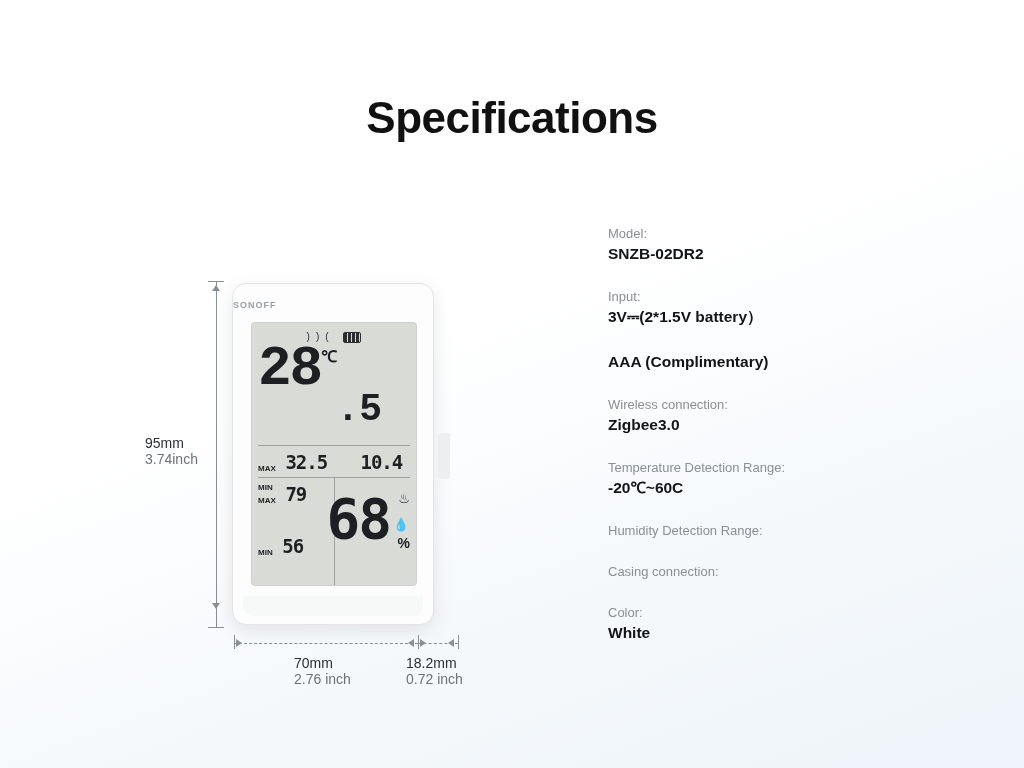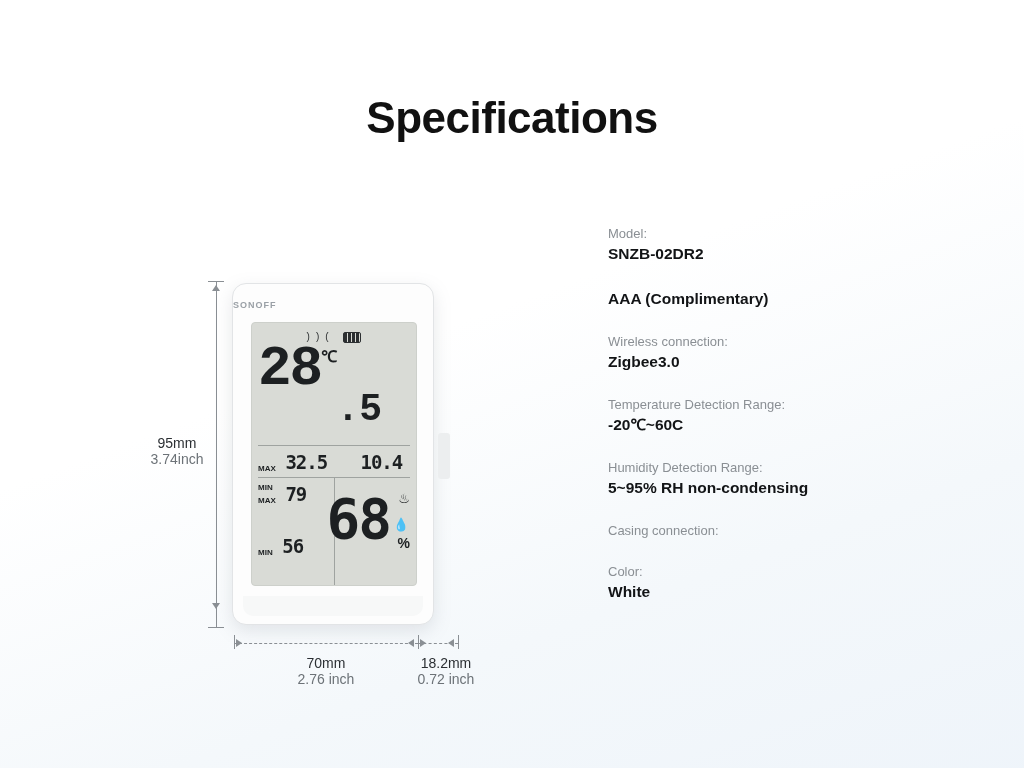--- a/index.html
+++ b/index.html
@@ -218,21 +218,20 @@
     background: #8a8f94;
   }
   .dim-cap {
     position: absolute;
     width: 16px;
     height: 1px;
     background: #8a8f94;
   }
   .dim-label {
     position: absolute;
-    text-align: center;
     color: #2b2f33;
   }
   .dim-label .main {
     font-size: 14px;
     display: block;
   }
   .dim-label .sub {
     font-size: 14px;
     color: #6c7277;
     display: block;
@@ -384,38 +383,41 @@
     </div>
   </div>
 
   <div class="spec-list">
 
     <div class="spec-item">
       <div class="spec-label">Model:</div>
       <div class="spec-value">SNZB-02DR2</div>
     </div>
 
+    <div class="spec-item">
+      <div class="spec-label">Input:</div>
+      <div class="spec-value">3V⎓(2*1.5V battery）</div>
+    </div>
 
     <div class="spec-item">
       <div class="spec-value">AAA (Complimentary)</div>
     </div>
 
     <div class="spec-item">
       <div class="spec-label">Wireless connection:</div>
       <div class="spec-value">Zigbee3.0</div>
     </div>
 
     <div class="spec-item">
       <div class="spec-label">Temperature Detection Range:</div>
       <div class="spec-value">-20℃~60C</div>
     </div>
 
     <div class="spec-item">
       <div class="spec-label">Humidity Detection Range:</div>
-      <div class="spec-value">5~95% RH non-condensing</div>
     </div>
 
     <div class="spec-item">
       <div class="spec-label">Casing connection:</div>
     </div>
 
     <div class="spec-item">
       <div class="spec-label">Color:</div>
       <div class="spec-value">White</div>
     </div>

